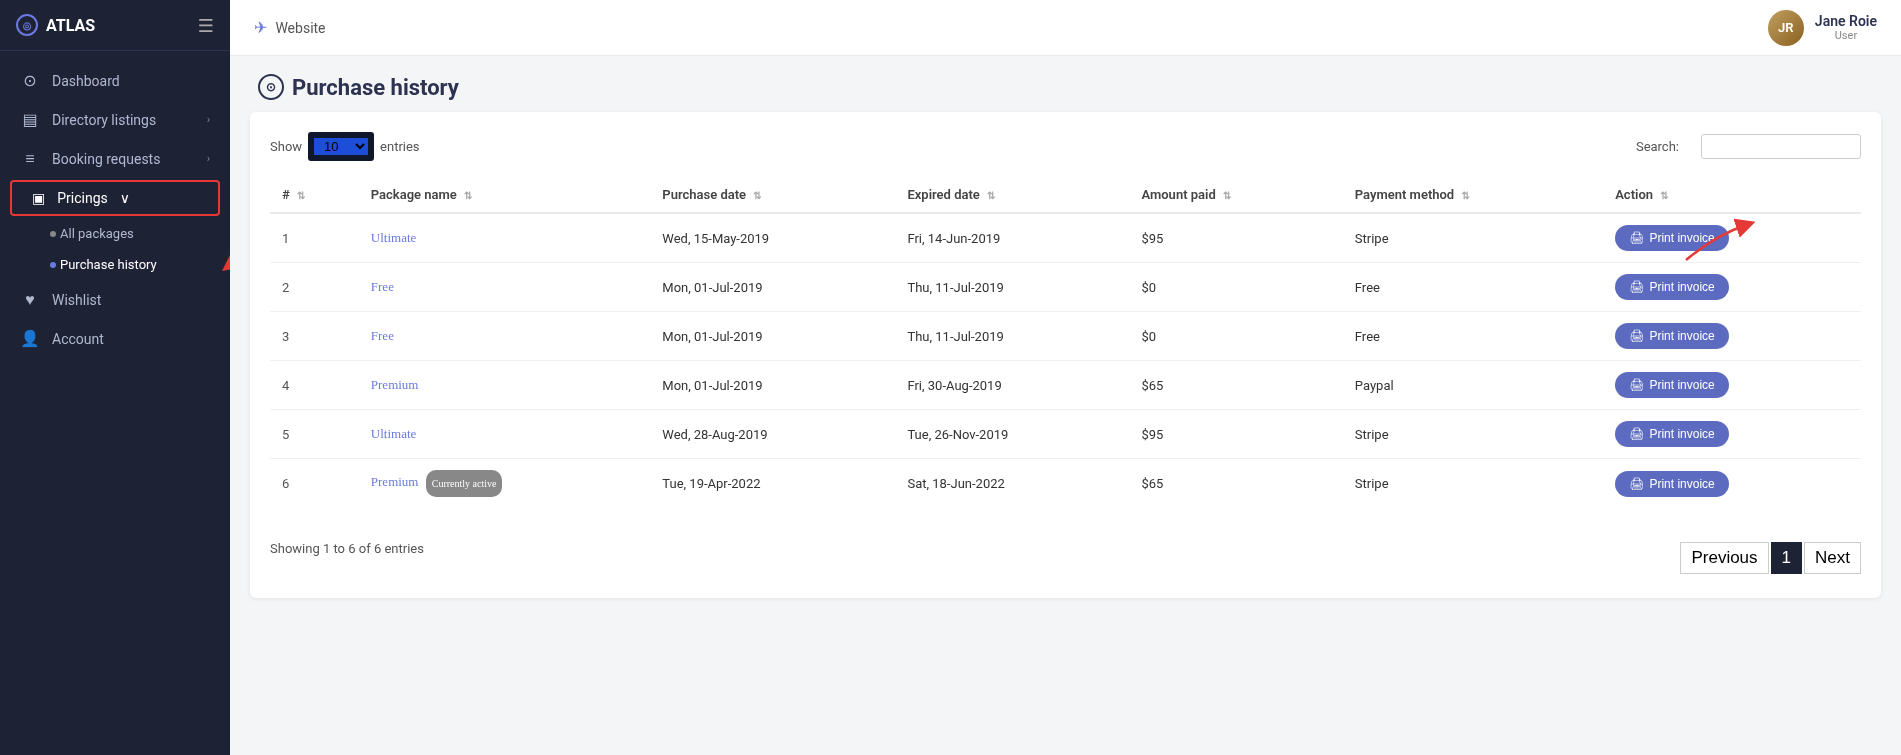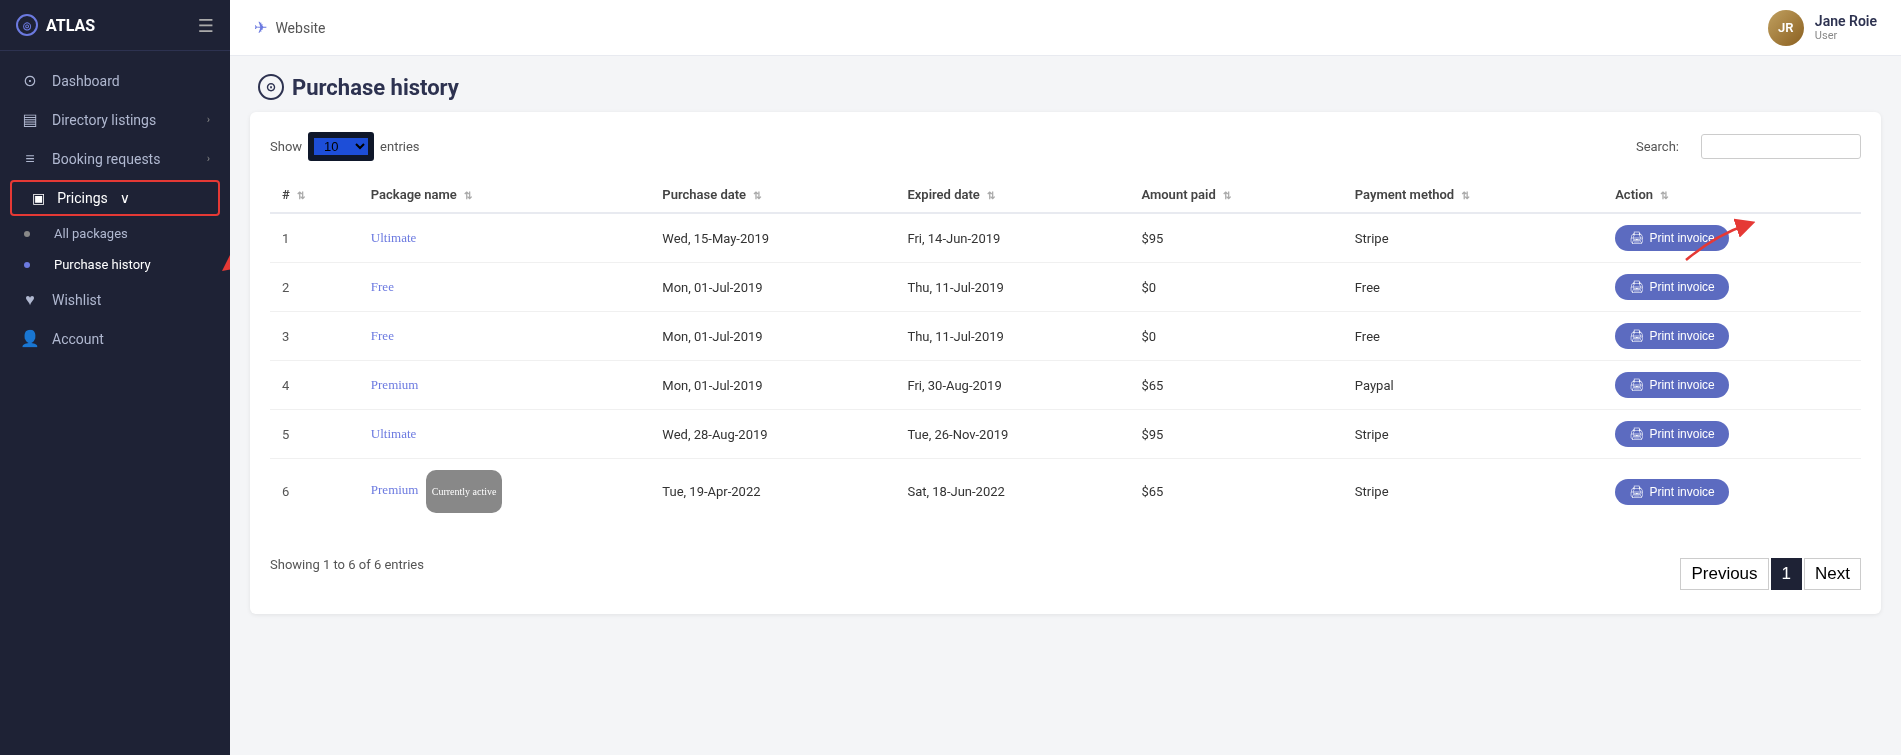--- a/index.html
+++ b/index.html
@@ -60,23 +60,23 @@
       border: 2px solid #e53935;
       border-radius: 4px;
       padding: 8px 20px;
       margin: 0 4px;
       color: #fff;
       display: flex; align-items: center; gap: 12px; cursor: pointer;
       font-size: 14px;
     }
     .sub-nav-item {
       display: flex; align-items: center;
-      padding: 8px 20px 8px 24px;
+      padding: 8px 20px 8px 50px;
       font-size: 13px; color: #b0b8d0; cursor: pointer;
-      gap: 24px;
+      gap: 4px;
     }
     .sub-nav-item .dot { width: 6px; height: 6px; border-radius: 50%; background: #888; }
     .sub-nav-item.active-sub .dot { background: #6c7ae0; }
     .sub-nav-item.active-sub { color: #fff; }
 
     
     .main {
       flex: 1;
       display: flex;
       flex-direction: column;
@@ -96,21 +96,21 @@
     .topbar-left { display: flex; align-items: center; gap: 8px; color: #555; font-size: 14px; }
     .topbar-left .plane-icon { color: #6c7ae0; font-size: 16px; }
     .topbar-right { display: flex; align-items: center; gap: 11px; }
     .user-avatar {
       width: 36px; height: 36px; border-radius: 50%;
       background: linear-gradient(135deg, #c0a060, #8b6020);
       display: flex; align-items: center; justify-content: center;
       color: #fff; font-size: 13px; font-weight: 600;
       overflow: hidden;
     }
-    .user-info { text-align: left; }
+    .user-info { text-align: center; }
     .user-name { font-size: 14px; font-weight: 600; color: #2d3250; }
     .user-role { font-size: 11px; color: #888; }
 
     
     .page-content {
       flex: 1;
       overflow-y: auto;
       padding: 0;
       background: #f4f5f7;
     }
@@ -178,21 +178,21 @@
     tbody tr:last-child { border-bottom: none; }
     tbody td { padding: 11px 12px; color: #333; font-size: 13px; }
     tbody td.link-col { color: #6c7ae0; font-family: Liberation Serif, serif; }
     tbody td.num-col { color: #555; }
 
     .badge-active {
       display: inline-block;
       background: #888;
       color: #fff;
       font-size: 10px;
-      padding: 16px 6px;
+      padding: 8px 6px;
       border-radius: 10px;
       margin-left: 4px;
       vertical-align: middle;
     }
 
     .print-btn {
       background: #5c6bc0;
       color: #fff;
       border: none;
       border-radius: 20px;

